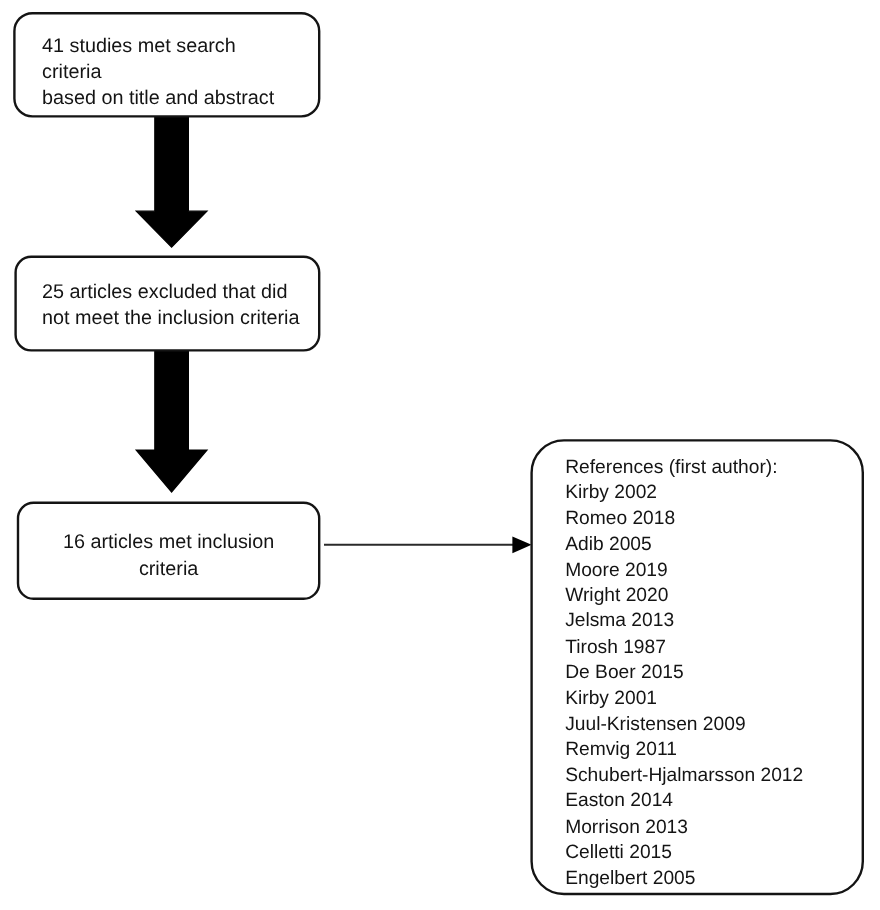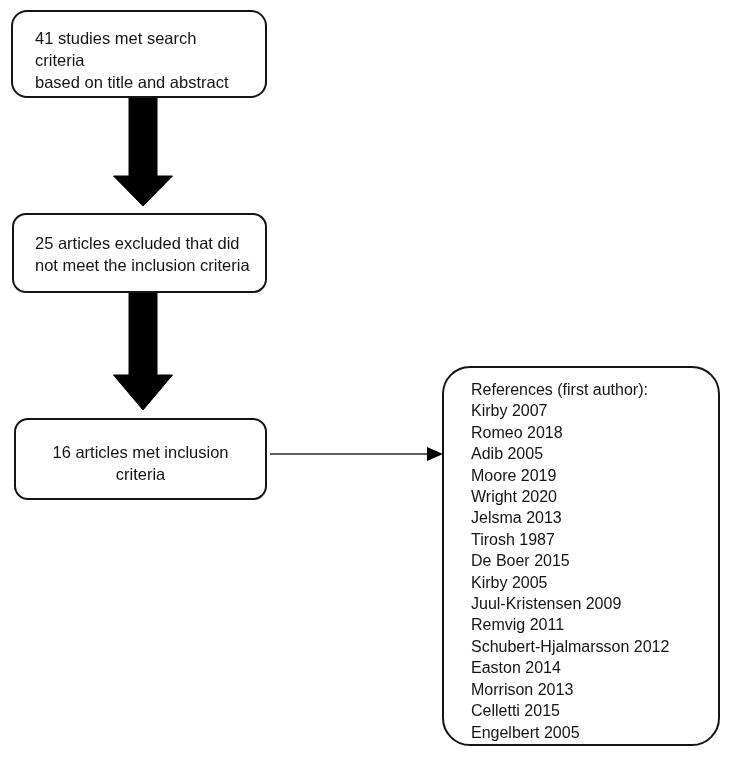--- a/index.html
+++ b/index.html
@@ -81,29 +81,29 @@
     <div>not meet the inclusion criteria</div>
   </div>
 
   <div class="flowbox box-included">
     <div>16 articles met inclusion</div>
     <div>criteria</div>
   </div>
 
   <div class="flowbox box-references">
     <div class="ref-line">References (first author):</div>
-    <div class="ref-line">Kirby 2007</div>
+    <div class="ref-line">Kirby 2002</div>
     <div class="ref-line">Romeo 2018</div>
     <div class="ref-line">Adib 2005</div>
     <div class="ref-line">Moore 2019</div>
     <div class="ref-line">Wright 2020</div>
     <div class="ref-line">Jelsma 2013</div>
     <div class="ref-line">Tirosh 1987</div>
     <div class="ref-line">De Boer 2015</div>
-    <div class="ref-line">Kirby 2005</div>
+    <div class="ref-line">Kirby 2001</div>
     <div class="ref-line">Juul-Kristensen 2009</div>
     <div class="ref-line">Remvig 2011</div>
     <div class="ref-line">Schubert-Hjalmarsson 2012</div>
     <div class="ref-line">Easton 2014</div>
     <div class="ref-line">Morrison 2013</div>
     <div class="ref-line">Celletti 2015</div>
     <div class="ref-line">Engelbert 2005</div>
   </div>
 
 </div>

